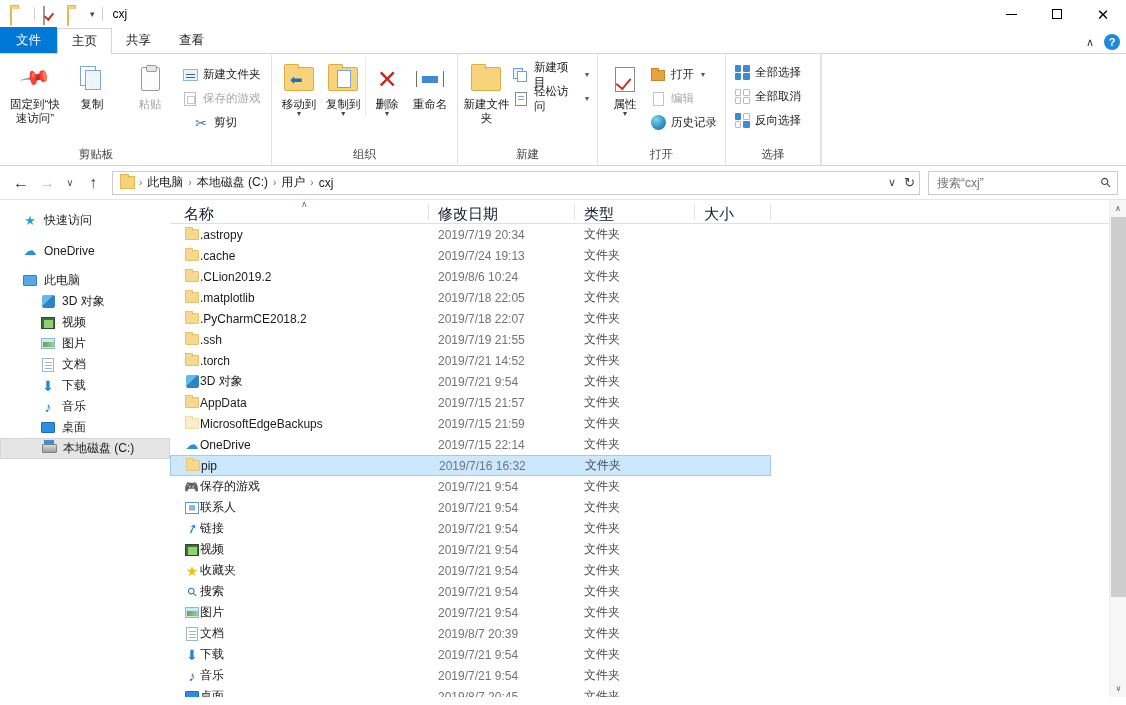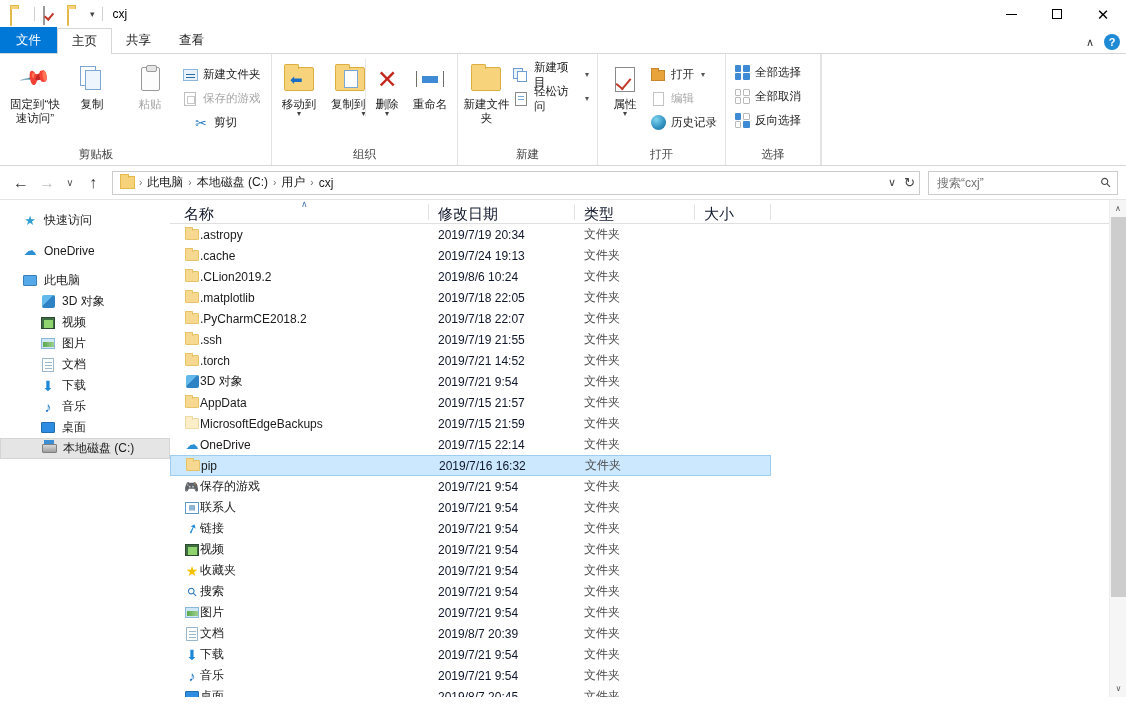--- a/index.html
+++ b/index.html
@@ -187,21 +187,21 @@
 
   
   .listpane{flex:1;background:#fff;position:relative;overflow:hidden;}
   .colhead{height:24px;display:flex;align-items:center;border-bottom:1px solid #e0e0e0;position:relative;}
   .colhead .col{font-size:15px;color:#0f172a;position:absolute;top:5px;}
   .colhead .divider{position:absolute;top:4px;width:1px;height:16px;background:#e3e3e3;}
   .sortmark{position:absolute;top:-1px;left:131px;font-size:9px;color:#4a78b8;}
   .rows{position:relative;}
   .row{height:21px;display:flex;align-items:center;position:relative;font-size:12px;color:#1b1b1b;}
   .row .name{position:absolute;left:14px;display:flex;align-items:center;white-space:nowrap;}
-  .row .date{position:absolute;left:268px;color:#0f172a;}
+  .row .date{position:absolute;left:268px;color:#737373;}
   .row .type{position:absolute;left:414px;color:#4a4a4a;}
   .row.selected{background:#cce8ff;border:1px solid #9ecdf0;width:601px;}
   .ricon{width:16px;height:16px;display:flex;align-items:center;justify-content:center;flex:none;}
   .rf{width:14px;height:11px;background:#f7d891;border:1px solid #e7c368;border-radius:1px;position:relative;}
   .rf:before{content:"";position:absolute;left:-1px;top:-3px;width:6px;height:3px;background:#f7d891;border:1px solid #e7c368;border-bottom:none;border-radius:1px 1px 0 0;}
   .rf.pale{background:#fbeec9;border-color:#eddba6;}
   .rf.pale:before{background:#fbeec9;border-color:#eddba6;}
   .game{color:#3a3a3a;font-size:12px;}
   .contacts{width:14px;height:12px;background:#fff;border:1px solid #5b9bd5;position:relative;font-size:7px;color:#2a6fad;display:flex;align-items:center;justify-content:center;}
   .link{color:#1e88d8;font-size:13px;transform:rotate(-20deg);}
@@ -306,21 +306,21 @@
       <div class="rgroup-items">
         <div class="bigbtn" style="width:46px;">
           <span class="glyph">
               <span class="folder-big">
                 <span class="arrow-l">⬅</span>
               </span>
             </span>
           <span>移动到</span>
           <span class="caret-sub">▾</span>
         </div>
-        <div class="bigbtn" style="width:46px;align-items:flex-end;">
+        <div class="bigbtn" style="width:46px;">
           <span class="glyph">
               <span class="folder-big">
                 <span class="docs-ov"></span>
               </span>
             </span>
           <span>复制到</span>
           <span class="caret-sub">▾</span>
         </div>
         <div class="bigbtn" style="width:44px;border-left:1px solid #e8e8e8;">
           <span class="glyph">

